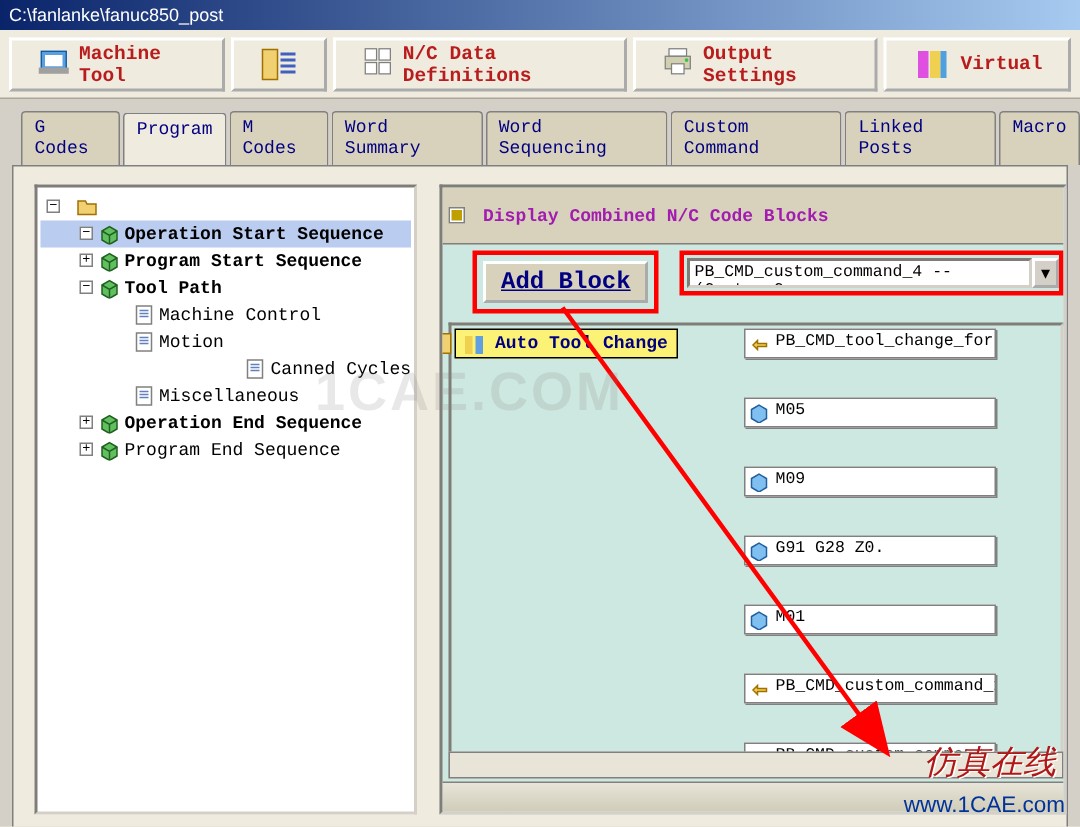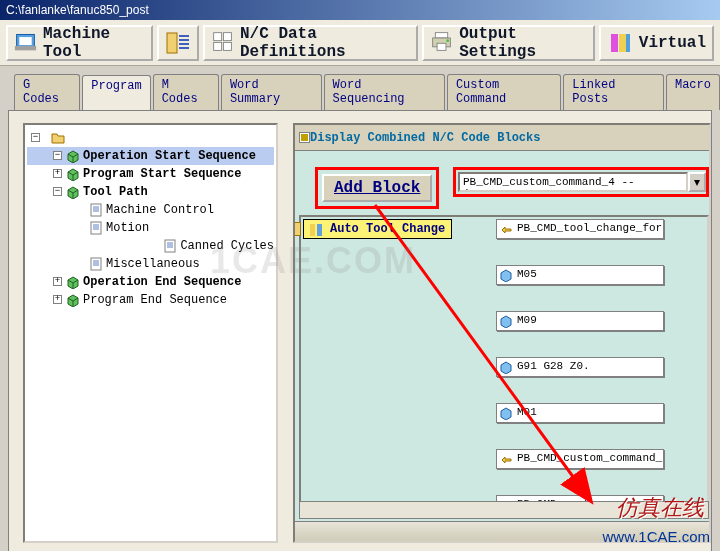--- a/index.html
+++ b/index.html
@@ -28,26 +28,26 @@
     align-items: center;
     padding: 4px 6px;
     gap: 4px;
   }
   .tb-btn {
     border: 2px outset #fff;
     background: #efebde;
     height: 36px;
     display: flex;
     align-items: center;
-    padding: 0 6px;
+    padding: 0 17px;
     gap: 6px;
     font-family: Courier, monospace;
-    font-size: 16px;
+    font-size: 13px;
     font-weight: bold;
-    color: #0f172a;
+    color: #b91c1c;
   }
   .tb-icon {
     width: 26px; height: 26px;
     display: inline-block;
   }
   .tabs {
     display: flex;
     margin-top: 8px;
     padding-left: 14px;
     gap: 2px;
@@ -106,29 +106,29 @@
   .right-pane {
     position: absolute;
     left: 284px; top: 12px;
     right: 0; height: 420px;
     border: 2px inset #d4d0c8;
     background: #cde8e0;
     overflow: hidden;
   }
   .disp-header {
     background: #d8d2bd;
-    height: 26px;
+    height: 38px;
     border-bottom: 1px solid #808080;
     display: flex;
     align-items: center;
     padding-left: 4px;
-    gap: 0;
+    gap: 12px;
     font-family: Courier, monospace;
     font-weight: bold;
-    color: #0369a1;
+    color: #a21caf;
   }
   .chk { width:11px; height:11px; border:1px solid #808080; background:#fff; display:inline-block;}
   .chk .m { display:block; width:7px; height:7px; margin:1px; background:#c0a000;}
   .addblock-wrap {
     position: absolute; left: 20px; top: 42px;
     border: 3px solid red;
     padding: 4px;
   }
   .addblock-btn {
     border: 2px outset #fff;

